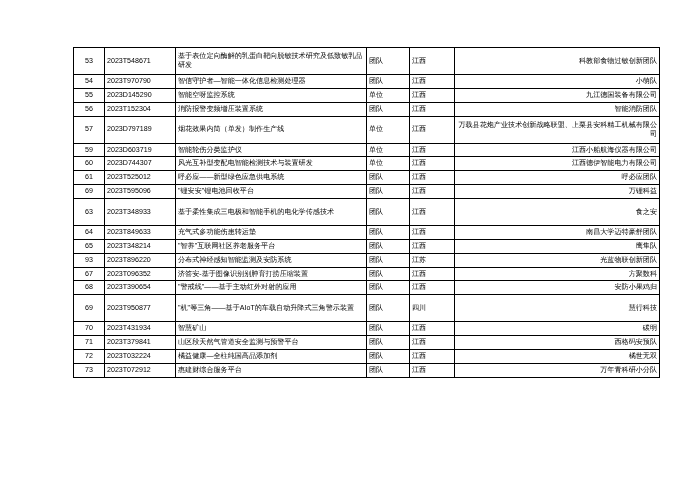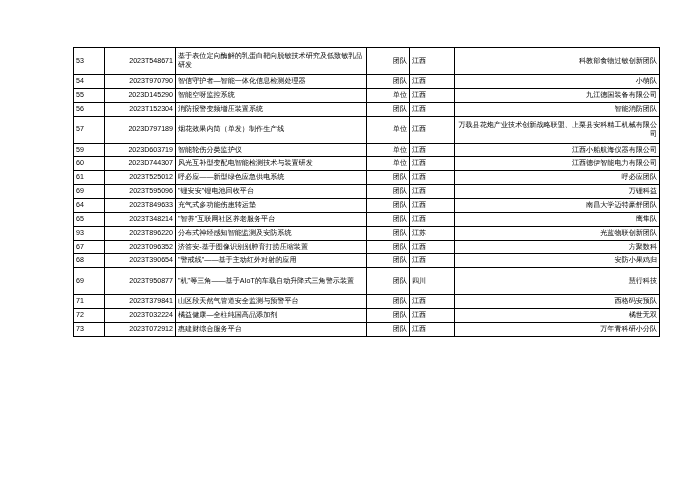--- a/index.html
+++ b/index.html
@@ -36,33 +36,34 @@
   table.data-table td {
     border: 1px solid #000000;
     font-size: 7.1px;
     line-height: 1.25;
     padding: 2px 2px;
     vertical-align: middle;
     word-break: break-all;
   }
   td.c-no {
     width: 26px;
+    text-align: center;
   }
   td.c-code {
     width: 66px;
-    text-align: right;
+    text-align: left;
   }
   td.c-name {
     width: 186px;
     text-align: left;
     padding-left: 3px;
   }
   td.c-type {
     width: 38px;
-    text-align: right;
+    text-align: left;
     margin-left: 45px;
   }
   td.c-prov {
     width: 40px;
     text-align: left;
   }
   td.c-unit {
     width: 200px;
     text-align: right;
     padding-left: 3px;
@@ -143,20 +144,28 @@
           <td class="c-unit">呼必应团队</td>
         </tr>
         <tr>
           <td class="c-no">69</td>
           <td class="c-code">2023T595096</td>
           <td class="c-name">"锂安安"锂电池回收平台</td>
           <td class="c-type">团队</td>
           <td class="c-prov">江西</td>
           <td class="c-unit">万锂科益</td>
         </tr>
+        <tr class="row-tall">
+          <td class="c-no">63</td>
+          <td class="c-code">2023T348933</td>
+          <td class="c-name">基于柔性集成三电极和智能手机的电化学传感技术</td>
+          <td class="c-type">团队</td>
+          <td class="c-prov">江西</td>
+          <td class="c-unit">食之安</td>
+        </tr>
         <tr>
           <td class="c-no">64</td>
           <td class="c-code">2023T849633</td>
           <td class="c-name">充气式多功能伤患转运垫</td>
           <td class="c-type">团队</td>
           <td class="c-prov">江西</td>
           <td class="c-unit">南昌大学迈特豪舒团队</td>
         </tr>
         <tr>
           <td class="c-no">65</td>
@@ -190,20 +199,28 @@
           <td class="c-prov">江西</td>
           <td class="c-unit">安防小果鸡归</td>
         </tr>
         <tr class="row-tall">
           <td class="c-no">69</td>
           <td class="c-code">2023T950877</td>
           <td class="c-name">"机"等三角——基于AIoT的车载自动升降式三角警示装置</td>
           <td class="c-type">团队</td>
           <td class="c-prov">四川</td>
           <td class="c-unit">慧行科技</td>
+        </tr>
+        <tr>
+          <td class="c-no">70</td>
+          <td class="c-code">2023T431934</td>
+          <td class="c-name">智慧矿山</td>
+          <td class="c-type">团队</td>
+          <td class="c-prov">江西</td>
+          <td class="c-unit">碳明</td>
         </tr>
         <tr>
           <td class="c-no">71</td>
           <td class="c-code">2023T379841</td>
           <td class="c-name">山区段天然气管道安全监测与预警平台</td>
           <td class="c-type">团队</td>
           <td class="c-prov">江西</td>
           <td class="c-unit">西格码安预队</td>
         </tr>
         <tr>

